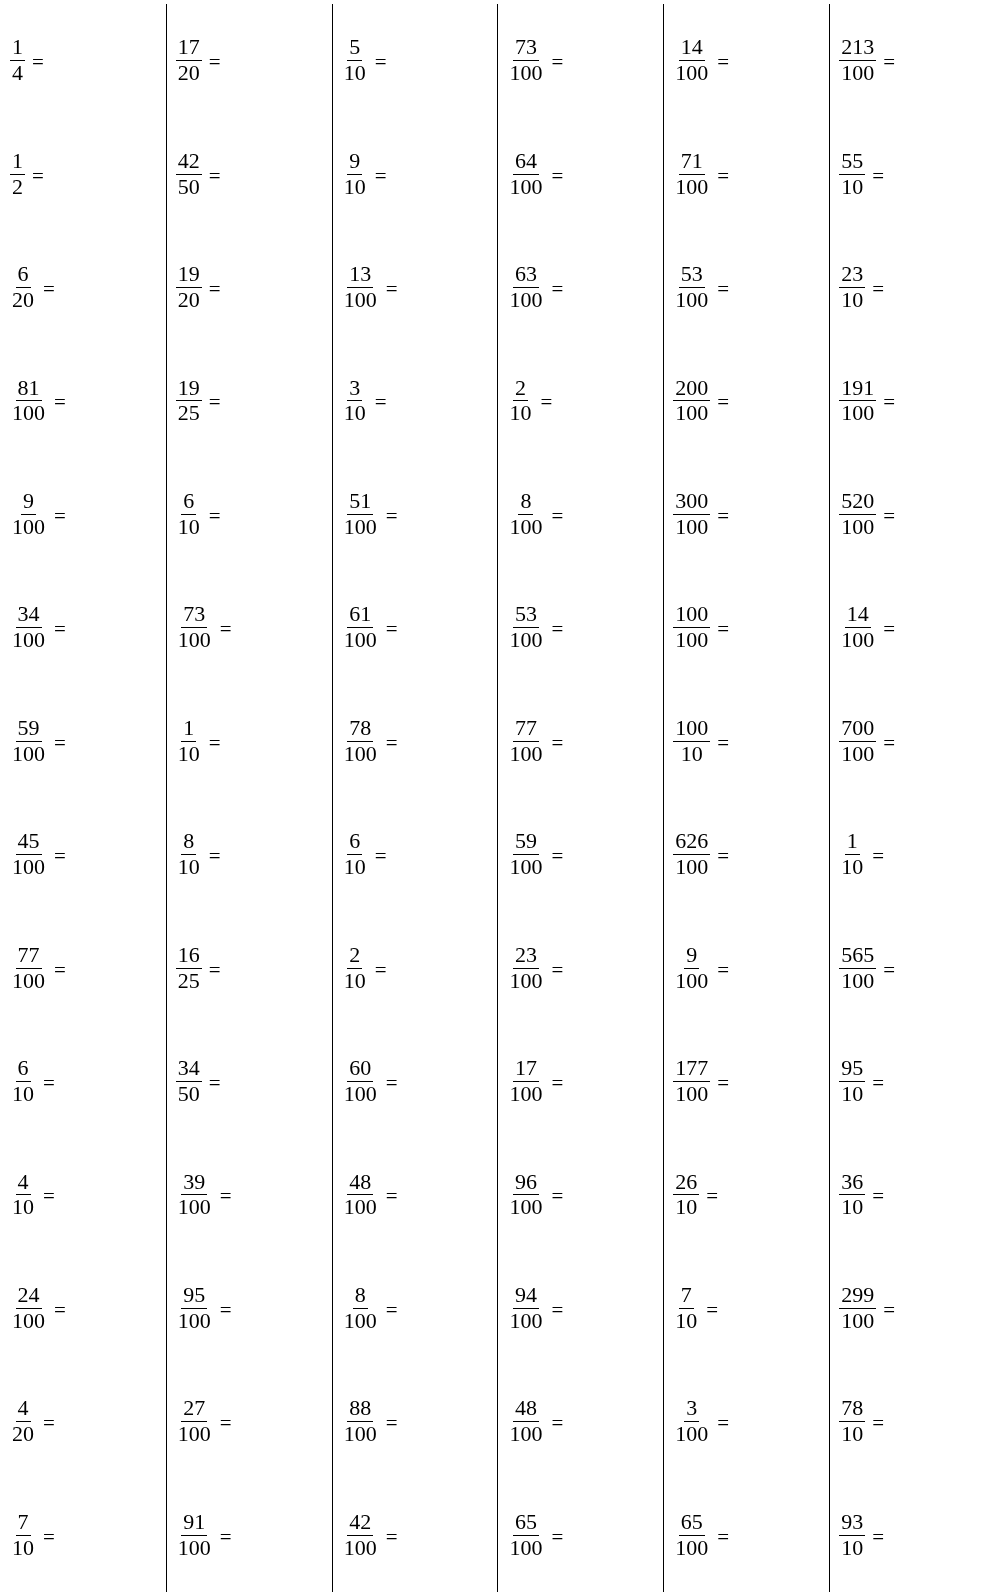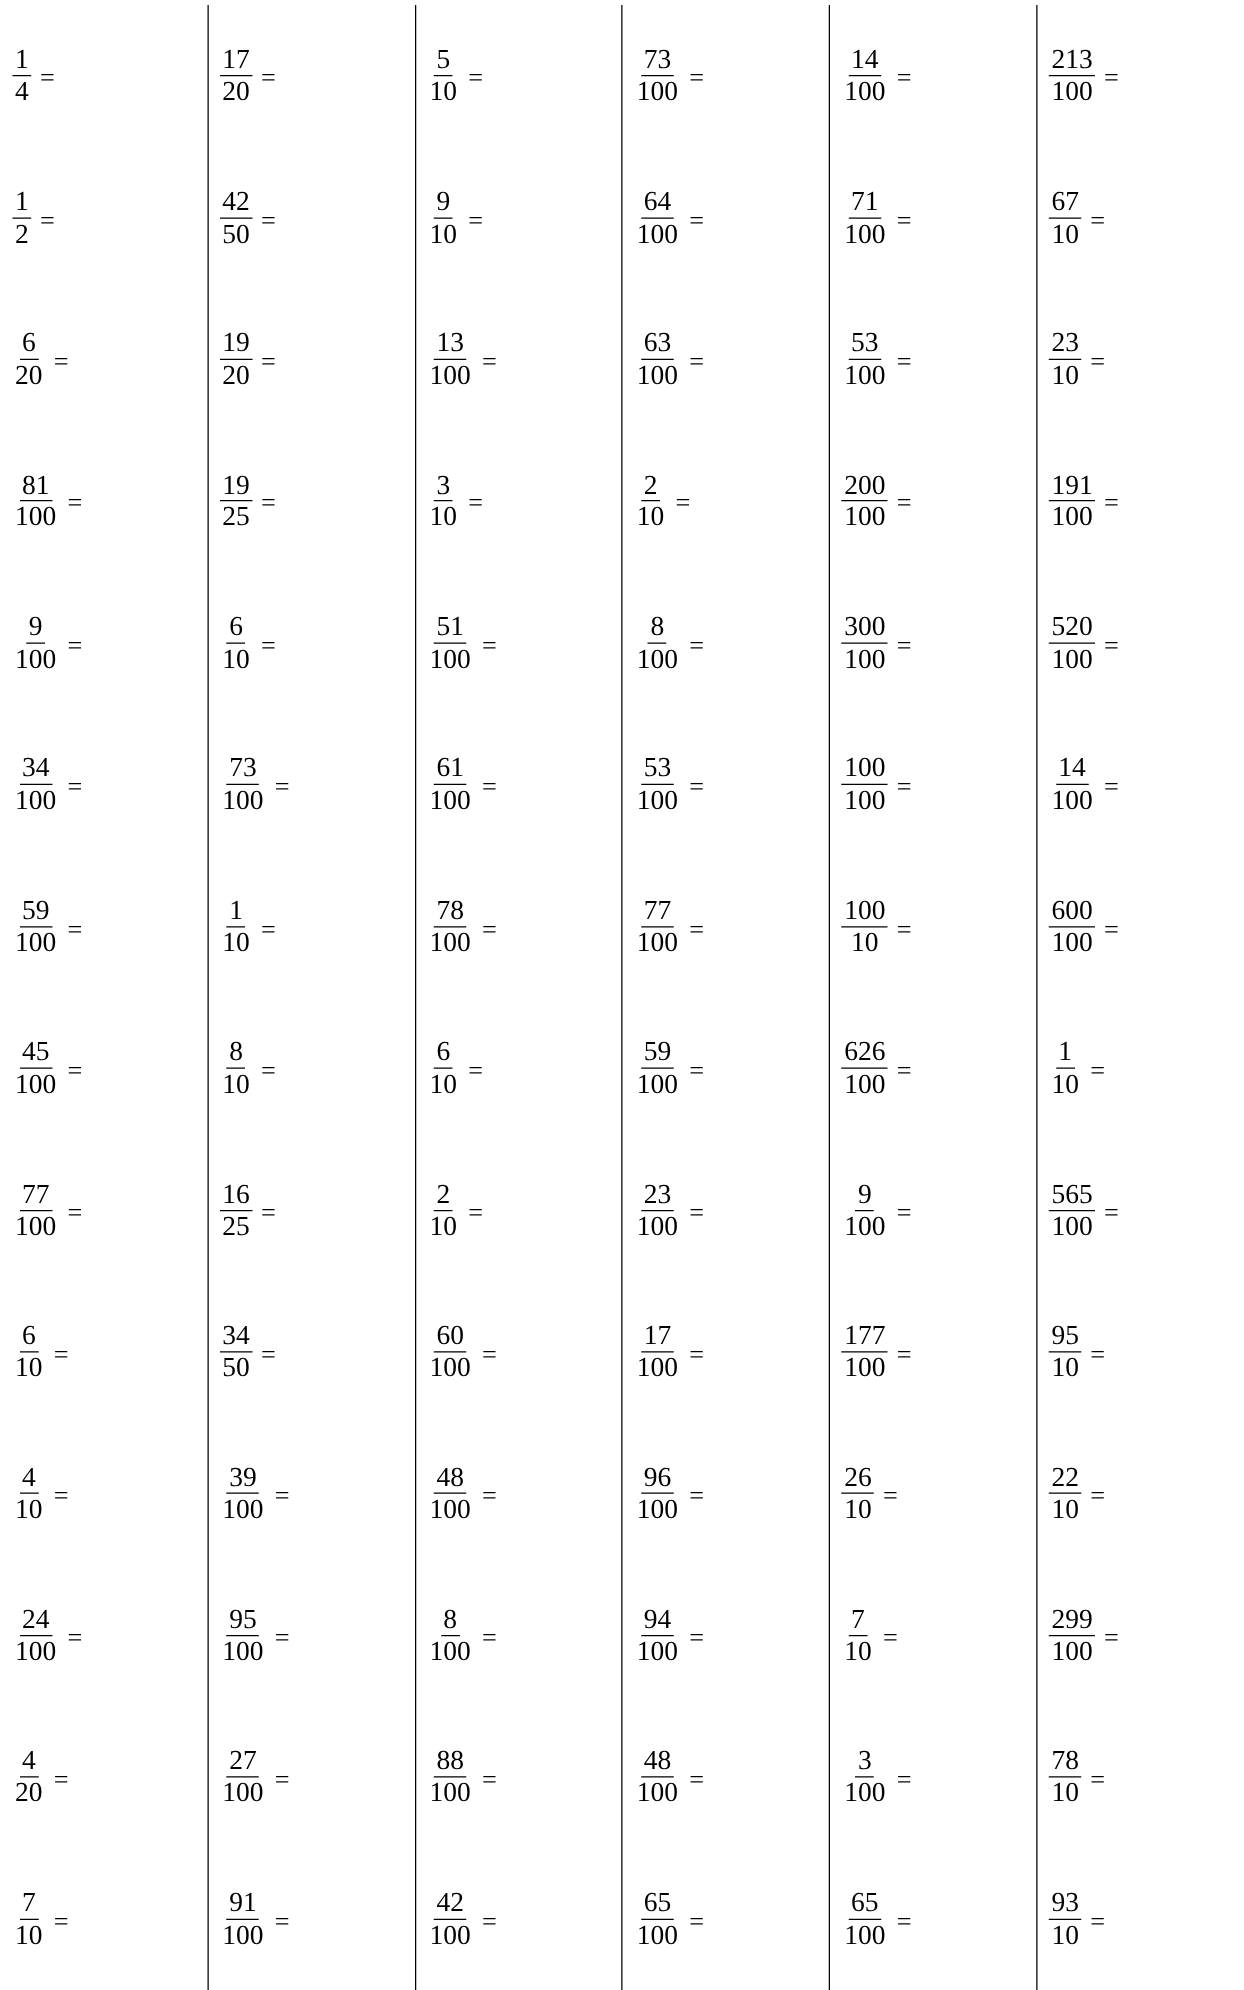--- a/index.html
+++ b/index.html
@@ -796,21 +796,21 @@
               <div class="numer">213</div>
               <div class="denom">100</div>
             </div>
             <div class="equals">=</div>
             <div class="answer-blank"></div>
           </div>
         </div>
         <div class="cell">
           <div class="problem">
             <div class="fraction">
-              <div class="numer">67</div>
+              <div class="numer">55</div>
               <div class="denom">10</div>
             </div>
             <div class="equals">=</div>
             <div class="answer-blank"></div>
           </div>
         </div>
         <div class="cell">
           <div class="problem">
             <div class="fraction">
               <div class="numer">23</div>
@@ -846,21 +846,21 @@
               <div class="numer">14</div>
               <div class="denom">100</div>
             </div>
             <div class="equals">=</div>
             <div class="answer-blank"></div>
           </div>
         </div>
         <div class="cell">
           <div class="problem">
             <div class="fraction">
-              <div class="numer">600</div>
+              <div class="numer">700</div>
               <div class="denom">100</div>
             </div>
             <div class="equals">=</div>
             <div class="answer-blank"></div>
           </div>
         </div>
         <div class="cell">
           <div class="problem">
             <div class="fraction">
               <div class="numer">1</div>
@@ -886,21 +886,21 @@
               <div class="numer">95</div>
               <div class="denom">10</div>
             </div>
             <div class="equals">=</div>
             <div class="answer-blank"></div>
           </div>
         </div>
         <div class="cell">
           <div class="problem">
             <div class="fraction">
-              <div class="numer">22</div>
+              <div class="numer">36</div>
               <div class="denom">10</div>
             </div>
             <div class="equals">=</div>
             <div class="answer-blank"></div>
           </div>
         </div>
         <div class="cell">
           <div class="problem">
             <div class="fraction">
               <div class="numer">299</div>

